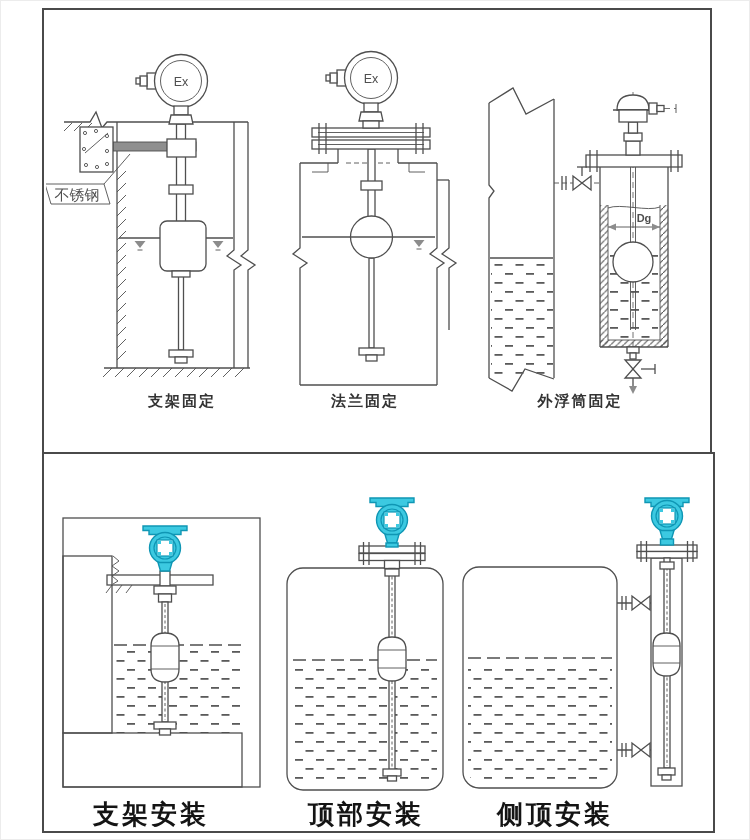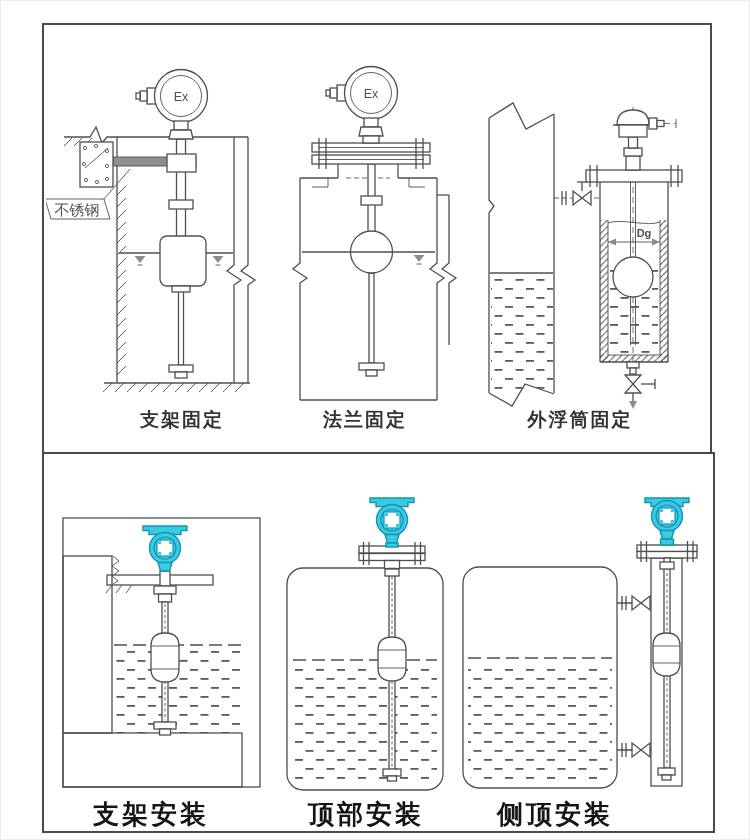--- a/index.html
+++ b/index.html
@@ -1,24 +1,24 @@
 <!DOCTYPE html>
 <html style="--line: #4f4f4f; --panel-border: #4a4a4a; --teal: #3cc9e1; --teal-dark: #0f96b4; --caption: #333333; --water: #5a5a5a;"><head>
 <meta charset="utf-8">
 <style>
   html,body{margin:0;padding:0;background:#fff;}
   .page{position:relative;width:750px;height:840px;background:#fff;overflow:hidden;
         font-family:"Liberation Sans",sans-serif;box-shadow:inset 0 0 0 1px #ececec;}
   .panel{position:absolute;border:2px solid var(--panel-border);background:#fff;box-sizing:border-box;}
-  #top-panel{left:42px;top:23px;width:670px;height:493px;}
+  #top-panel{left:42px;top:8px;width:670px;height:493px;}
   #bottom-panel{left:42px;top:452px;width:673px;height:381px;}
   .fig{position:absolute;}
   .cap{position:absolute;transform:translateX(-50%);white-space:nowrap;font-weight:700;
        color:var(--caption);letter-spacing:2px;}
-  .cap-top{font-size:19px;top:382px;text-align:right;}
+  .cap-top{font-size:15px;top:382px;text-align:right;}
   .cap-bot{font-size:26px;top:343px;letter-spacing:3px;color:#141414;}
   
   .ln{fill:none;stroke:var(--line);stroke-width:1.3;}
   .th{stroke-width:2;}
   .thin{stroke-width:.9;}
   .wfill{fill:#fff;stroke:var(--line);stroke-width:1.3;}
   .gfill{fill:#8f8f8f;stroke:var(--line);stroke-width:.9;}
   .teal{fill:var(--teal);stroke:var(--teal-dark);stroke-width:1.4;}
   .tsq{fill:#fff;stroke:var(--teal-dark);stroke-width:1.2;}
   .tc{fill:var(--teal);stroke:none;}

